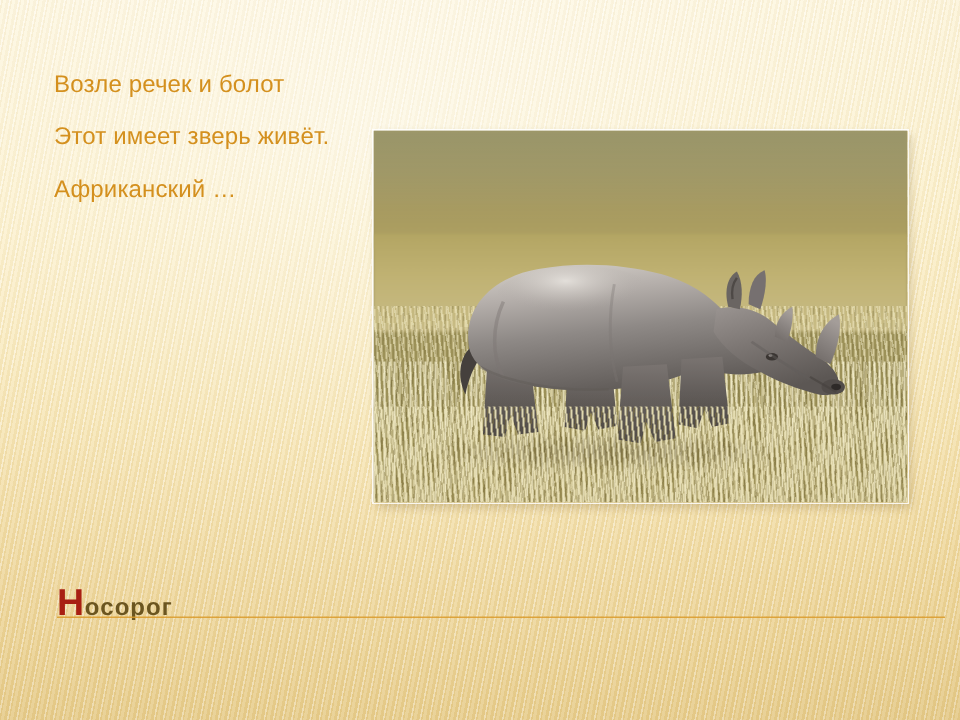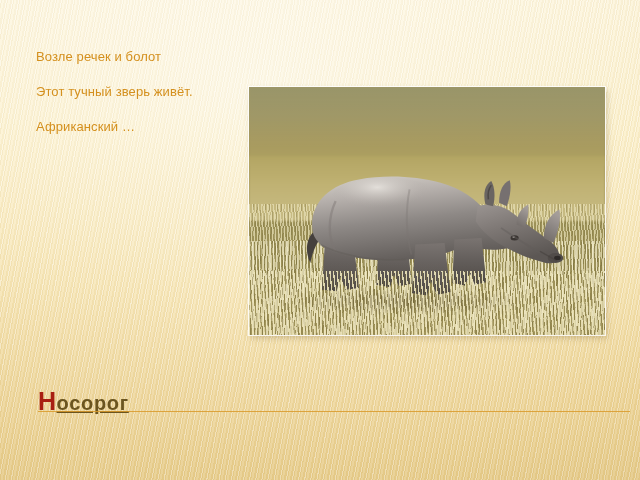--- a/index.html
+++ b/index.html
@@ -57,21 +57,21 @@
 
   
   #body-text {
     position: absolute;
     left: 36px;
     top: 44px;
     width: 200px;
   }
   .verse-line {
     color: #d4901e;
-    font-size: 13px;
+    font-size: 16px;
     line-height: 25px;
     letter-spacing: 0.1px;
     margin: 0 0 10px 0;
     font-family: "Liberation Sans", sans-serif;
   }
   .verse-line:last-child { margin-bottom: 14px; }
 
   
   #title-area {
     position: absolute;
@@ -85,24 +85,23 @@
     line-height: 1;
     white-space: nowrap;
     font-family: "Liberation Sans", sans-serif;
   }
   #title-first-letter {
     font-size: 25px;
     color: #a81f12;
     letter-spacing: 0.5px;
   }
   #title-rest {
-    font-size: 20px;
+    font-size: 16px;
     color: #6b5520;
     letter-spacing: 0.7px;
-    text-decoration: underline;
   }
   #title-rule {
     position: absolute;
     left: 0;
     top: 28px;
     width: 592px;
     height: 1px;
     background: #d99a2a;
     opacity: 0.85;
   }
@@ -223,21 +222,21 @@
 </head>
 <body>
 
 <div id="slide">
 
   <div id="slide-texture"></div>
   <div id="slide-vignette"></div>
 
   <div id="body-text">
     <p class="verse-line">Возле речек и болот</p>
-    <p class="verse-line">Этот тучный зверь живёт.</p>
+    <p class="verse-line">Этот имеет зверь живёт.</p>
     <p class="verse-line">Африканский …</p>
   </div>
 
   <div id="title-area">
     <h1 id="slide-title"><span id="title-first-letter">Н</span><span id="title-rest">осорог</span></h1>
     <div id="title-rule"></div>
   </div>
 
   <div id="photo-frame">
     <div id="photo">

